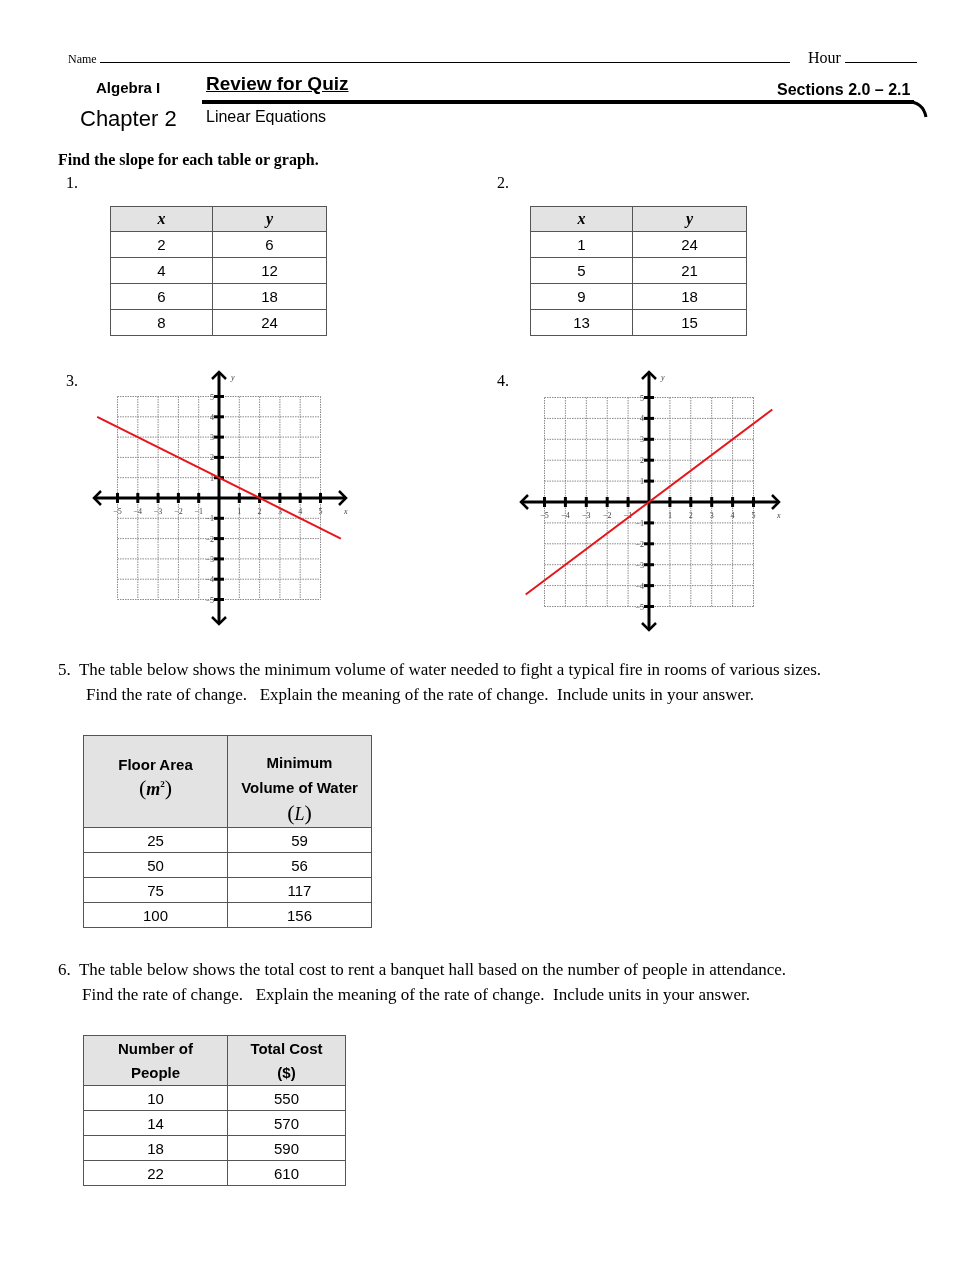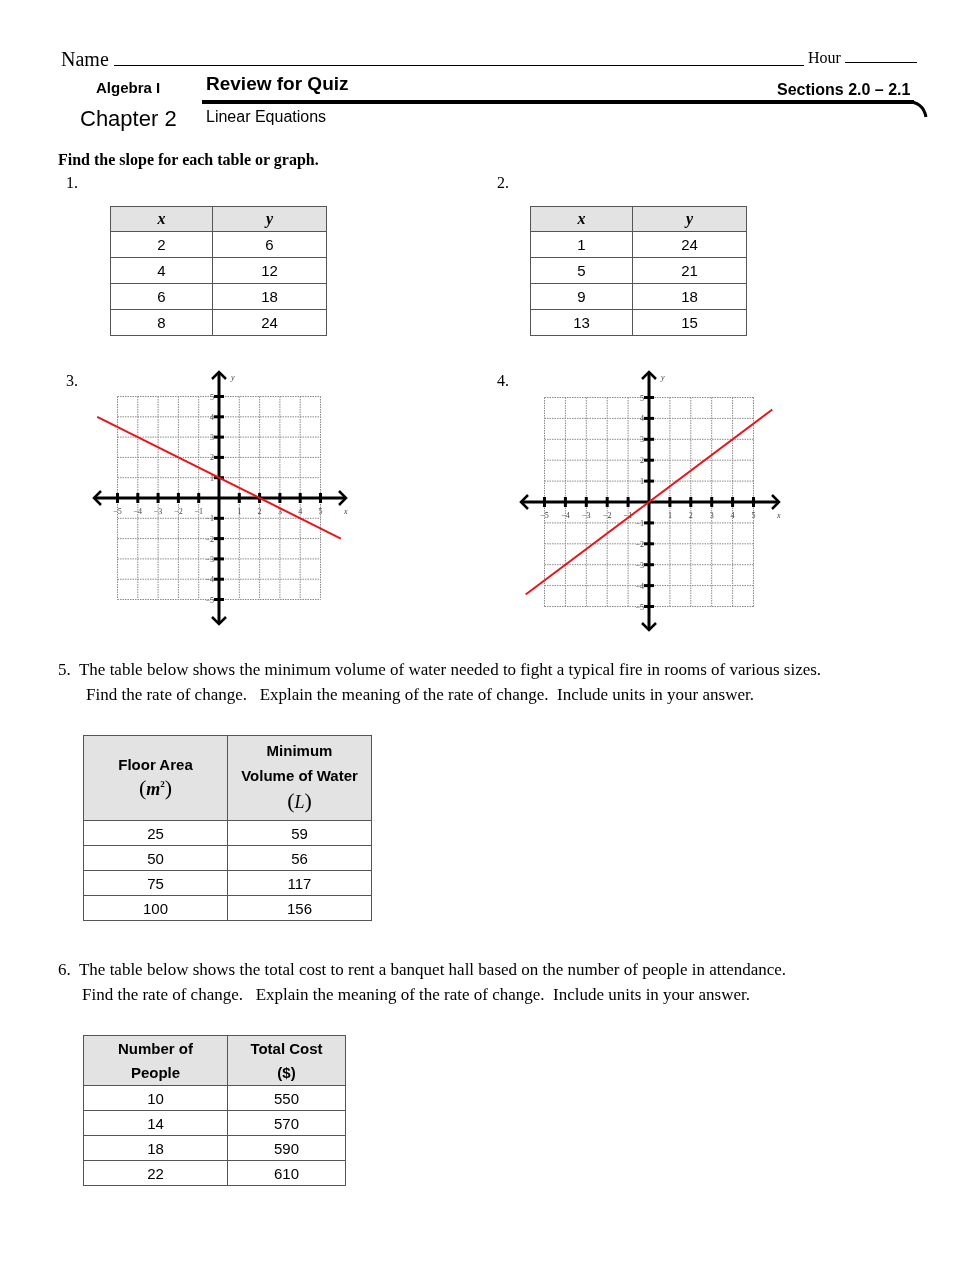--- a/index.html
+++ b/index.html
@@ -1,23 +1,23 @@
 <!DOCTYPE html>
 <html><head>
 <meta charset="utf-8">
 <style>
   html,body{margin:0;padding:0;background:#fff;}
   body{width:979px;height:1266px;position:relative;overflow:hidden;font-family:"Liberation Serif",serif;color:#000;}
   .abs{position:absolute;}
-  .name-line{top:48px;left:61px;font-size:20px;white-space:nowrap;}
+  .name-line{top:48px;left:68px;font-size:12px;white-space:nowrap;}
   .hour-line{top:48px;left:808px;font-size:16px;white-space:nowrap;}
   .u{display:inline-block;border-bottom:1px solid #000;height:14px;vertical-align:baseline;}
   .hdr-course{top:79px;left:96px;font-size:15px;font-weight:bold;font-family:"Liberation Sans",sans-serif;}
   .hdr-chapter{top:106px;left:80px;font-size:22px;font-weight:normal;font-family:"Liberation Sans",sans-serif;}
-  .hdr-title{top:73px;left:206px;font-size:19px;font-weight:bold;font-family:"Liberation Sans",sans-serif;}
+  .hdr-title{top:73px;left:206px;font-size:19px;font-weight:bold;font-family:"Liberation Sans",sans-serif;text-decoration:underline;}
   .hdr-sub{top:108px;left:206px;font-size:16px;font-family:"Liberation Sans",sans-serif;}
   .hdr-sections{top:81px;left:777px;font-size:16px;font-weight:bold;font-family:"Liberation Sans",sans-serif;}
   .rule{top:100px;left:202px;width:712px;height:4px;background:#000;}
   .instr{top:151px;left:58px;font-size:16px;font-weight:bold;}
   .qnum{font-size:16px;}
   table.dt{position:absolute;border-collapse:collapse;font-family:"Liberation Sans",sans-serif;font-size:15px;}
   table.dt td,table.dt th{border:1px solid #555;text-align:center;padding:0;}
   table.dt th{background:#e3e3e3;font-weight:bold;}
   table.xy th{font-family:"Liberation Serif",serif;font-style:italic;font-size:16px;height:24px;}
   table.xy td{height:25px;}
@@ -253,21 +253,21 @@
   <div><span>5.</span>&nbsp; <span>The table below shows the minimum volume of water needed to fight a typical fire in rooms of various sizes.</span></div>
   <div style="padding-left:28px;white-space:pre">Find the rate of change.   Explain the meaning of the rate of change.  Include units in your answer.</div>
 </div>
 <table class="dt" style="left:83px;top:735px;width:289px">
   <tbody>
       <tr style="height:85px">
     <th style="width:143px;vertical-align:top;padding-top:20px">
       <div>Floor Area</div>
       <div style="font-family:'Liberation Serif',serif;font-size:22px;font-weight:normal;margin-top:2px">(<i style="font-weight:bold;font-size:18px">m</i><sup style="font-size:9px;font-weight:bold">2</sup>)</div>
     </th>
-    <th style="vertical-align:top;padding-top:2px;line-height:25px">
+    <th style="vertical-align:top;padding-top:14px;line-height:25px">
       <div>Minimum</div>
       <div>Volume of Water</div>
       <div style="font-family:'Liberation Serif',serif;font-size:22px;font-weight:normal">(<i style="font-size:18px">L</i>)</div>
     </th>
   </tr>
   <tr style="height:25px">
         <td>25</td>
         <td>59</td>
       </tr>
   <tr style="height:25px">

